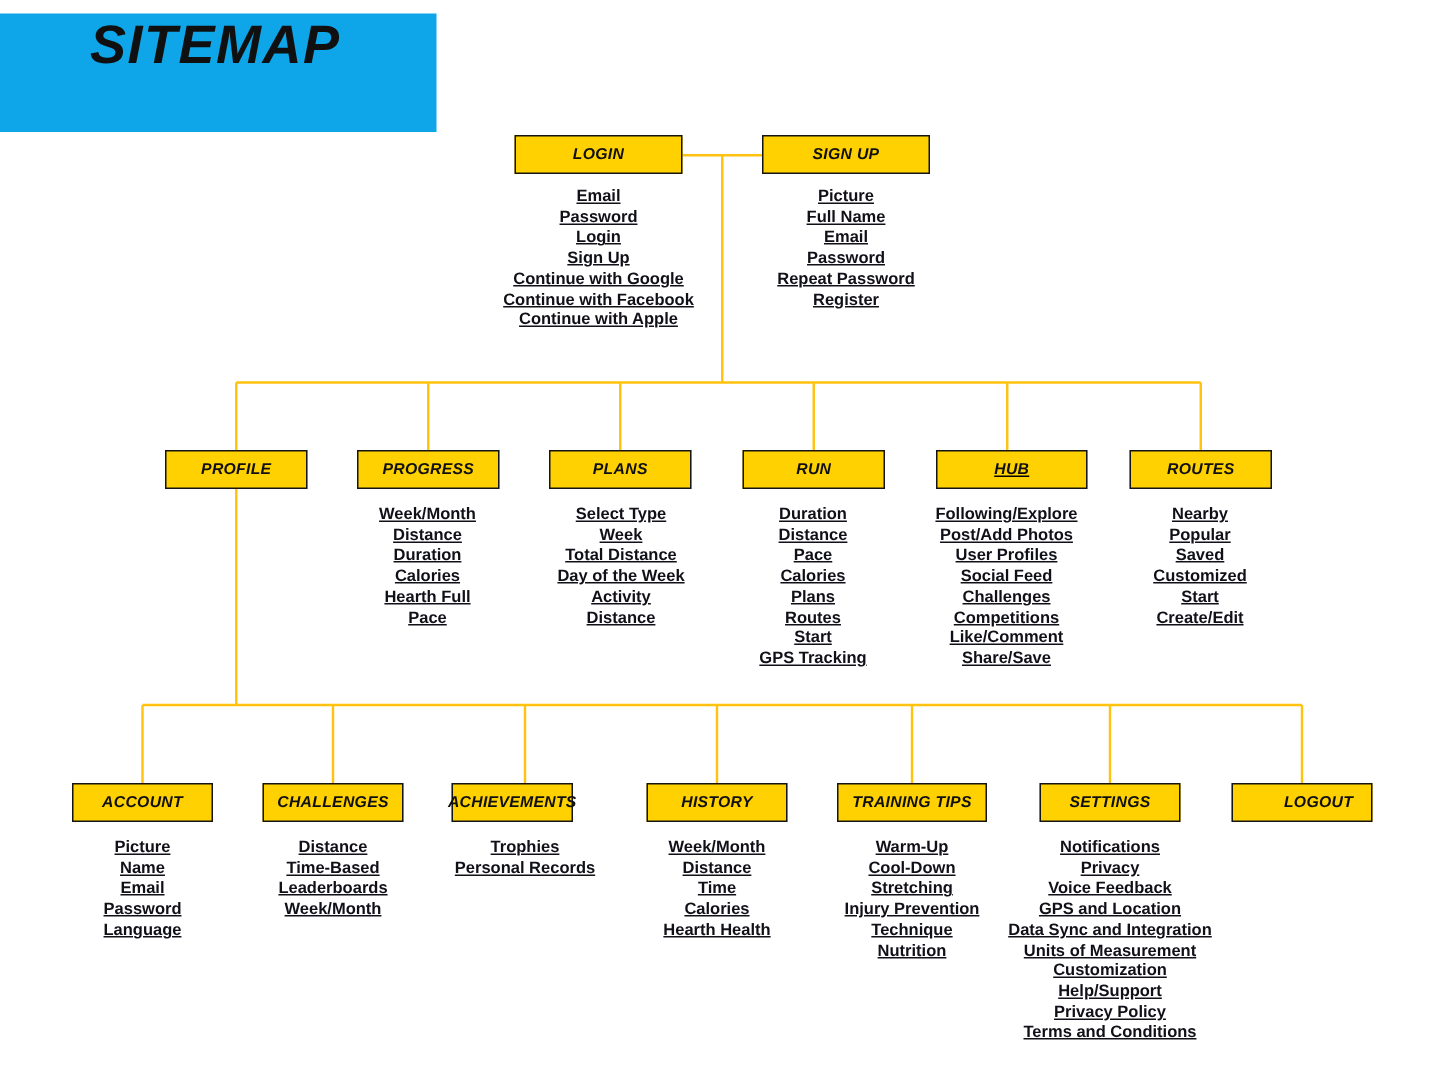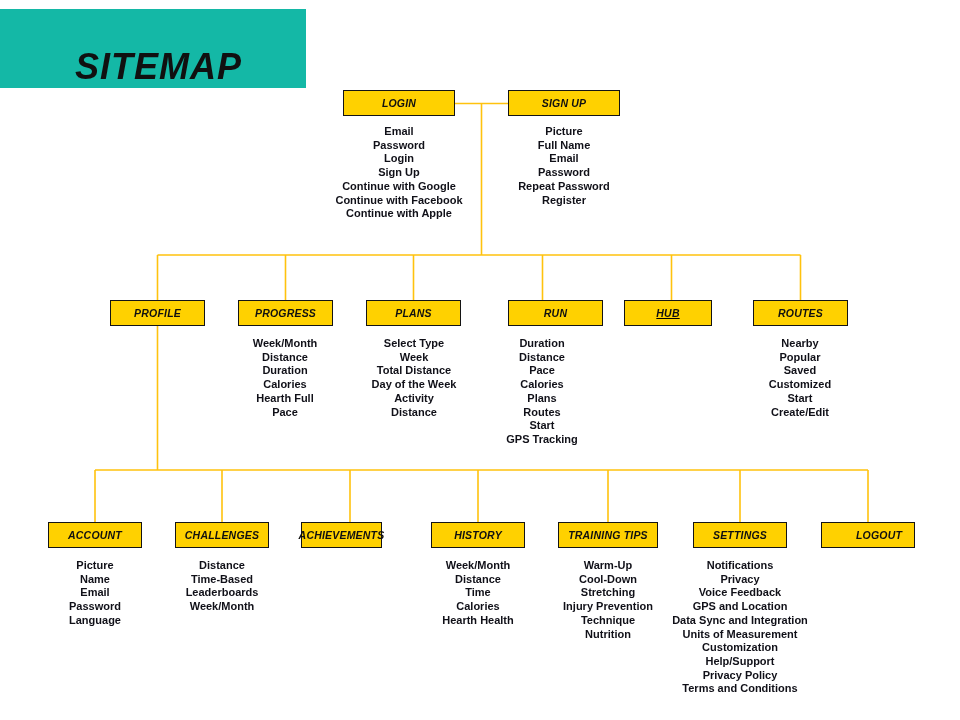--- a/index.html
+++ b/index.html
@@ -13,22 +13,22 @@
 
   svg.connectors {
     position: absolute; left: 0; top: 0;
     width: 960px; height: 720px;
     pointer-events: none;
   }
 
   .banner {
     position: absolute; left: 0; top: 9px;
     width: 291px; height: 79px;
-    background: #14b8a6;
-    display: flex; align-items: flex-end; padding-left: 15px;
+    background: #0ea5e9;
+    display: flex; align-items: flex-start;
   }
   .banner h1 {
     margin: 0 0 0 60px;
     font-size: 36px; font-style: italic; font-weight: bold;
     letter-spacing: 1px; color: #101010;
   }
 
   .node {
     position: absolute;
     height: 26px;
@@ -40,36 +40,37 @@
   }
   .node span {
     font-size: 10.5px; font-weight: bold; font-style: italic;
     color: #101010; letter-spacing: 0.2px; white-space: nowrap;
   }
 
   .items {
     position: absolute;
     text-align: center;
     color: #101018;
+    text-decoration: underline;
   }
   .items .item {
     font-size: 11px; font-weight: bold;
     line-height: 13.7px; white-space: nowrap;
   }
 
   
   #n-login   { left: 343px; top: 90px; width: 112px; }
   #n-signup  { left: 508px; top: 90px; width: 112px; }
 
   
   #n-profile  { left: 110px; top: 300px; width: 95px; }
   #n-progress { left: 238px; top: 300px; width: 95px; }
   #n-plans    { left: 366px; top: 300px; width: 95px; }
-  #n-run      { left: 495px; top: 300px; width: 95px; margin-left: 13px; }
-  #n-hub      { left: 624px; top: 300px; width: 88px; text-decoration: underline; }
+  #n-run      { left: 495px; top: 300px; width: 95px; }
+  #n-hub      { left: 624px; top: 300px; width: 101px; text-decoration: underline; }
   #n-routes   { left: 753px; top: 300px; width: 95px; }
 
   
   #n-account      { left: 48px;  top: 522px; width: 94px; text-align: center; }
   #n-challenges   { left: 175px; top: 522px; width: 94px; }
   #n-achievements { left: 301px; top: 522px; width: 81px; }
   #n-history      { left: 431px; top: 522px; width: 94px; }
   #n-training     { left: 558px; top: 522px; width: 100px; }
   #n-settings     { left: 693px; top: 522px; width: 94px; }
   #n-logout       { left: 821px; top: 522px; width: 94px; padding-left: 22px; }
@@ -175,20 +176,30 @@
   <div class="items" id="list-run">
       <div class="item">Duration</div>
       <div class="item">Distance</div>
       <div class="item">Pace</div>
       <div class="item">Calories</div>
       <div class="item">Plans</div>
       <div class="item">Routes</div>
       <div class="item">Start</div>
       <div class="item">GPS Tracking</div>
     </div>
+  <div class="items" id="list-hub">
+      <div class="item">Following/Explore</div>
+      <div class="item">Post/Add Photos</div>
+      <div class="item">User Profiles</div>
+      <div class="item">Social Feed</div>
+      <div class="item">Challenges</div>
+      <div class="item">Competitions</div>
+      <div class="item">Like/Comment</div>
+      <div class="item">Share/Save</div>
+    </div>
   <div class="items" id="list-routes">
       <div class="item">Nearby</div>
       <div class="item">Popular</div>
       <div class="item">Saved</div>
       <div class="item">Customized</div>
       <div class="item">Start</div>
       <div class="item">Create/Edit</div>
     </div>
 
   <div class="node" id="n-account">
@@ -217,20 +228,24 @@
       <div class="item">Name</div>
       <div class="item">Email</div>
       <div class="item">Password</div>
       <div class="item">Language</div>
     </div>
   <div class="items" id="list-challenges">
       <div class="item">Distance</div>
       <div class="item">Time-Based</div>
       <div class="item">Leaderboards</div>
       <div class="item">Week/Month</div>
+    </div>
+  <div class="items" id="list-achievements">
+      <div class="item">Trophies</div>
+      <div class="item">Personal Records</div>
     </div>
   <div class="items" id="list-history">
       <div class="item">Week/Month</div>
       <div class="item">Distance</div>
       <div class="item">Time</div>
       <div class="item">Calories</div>
       <div class="item">Hearth Health</div>
     </div>
   <div class="items" id="list-training">
       <div class="item">Warm-Up</div>

